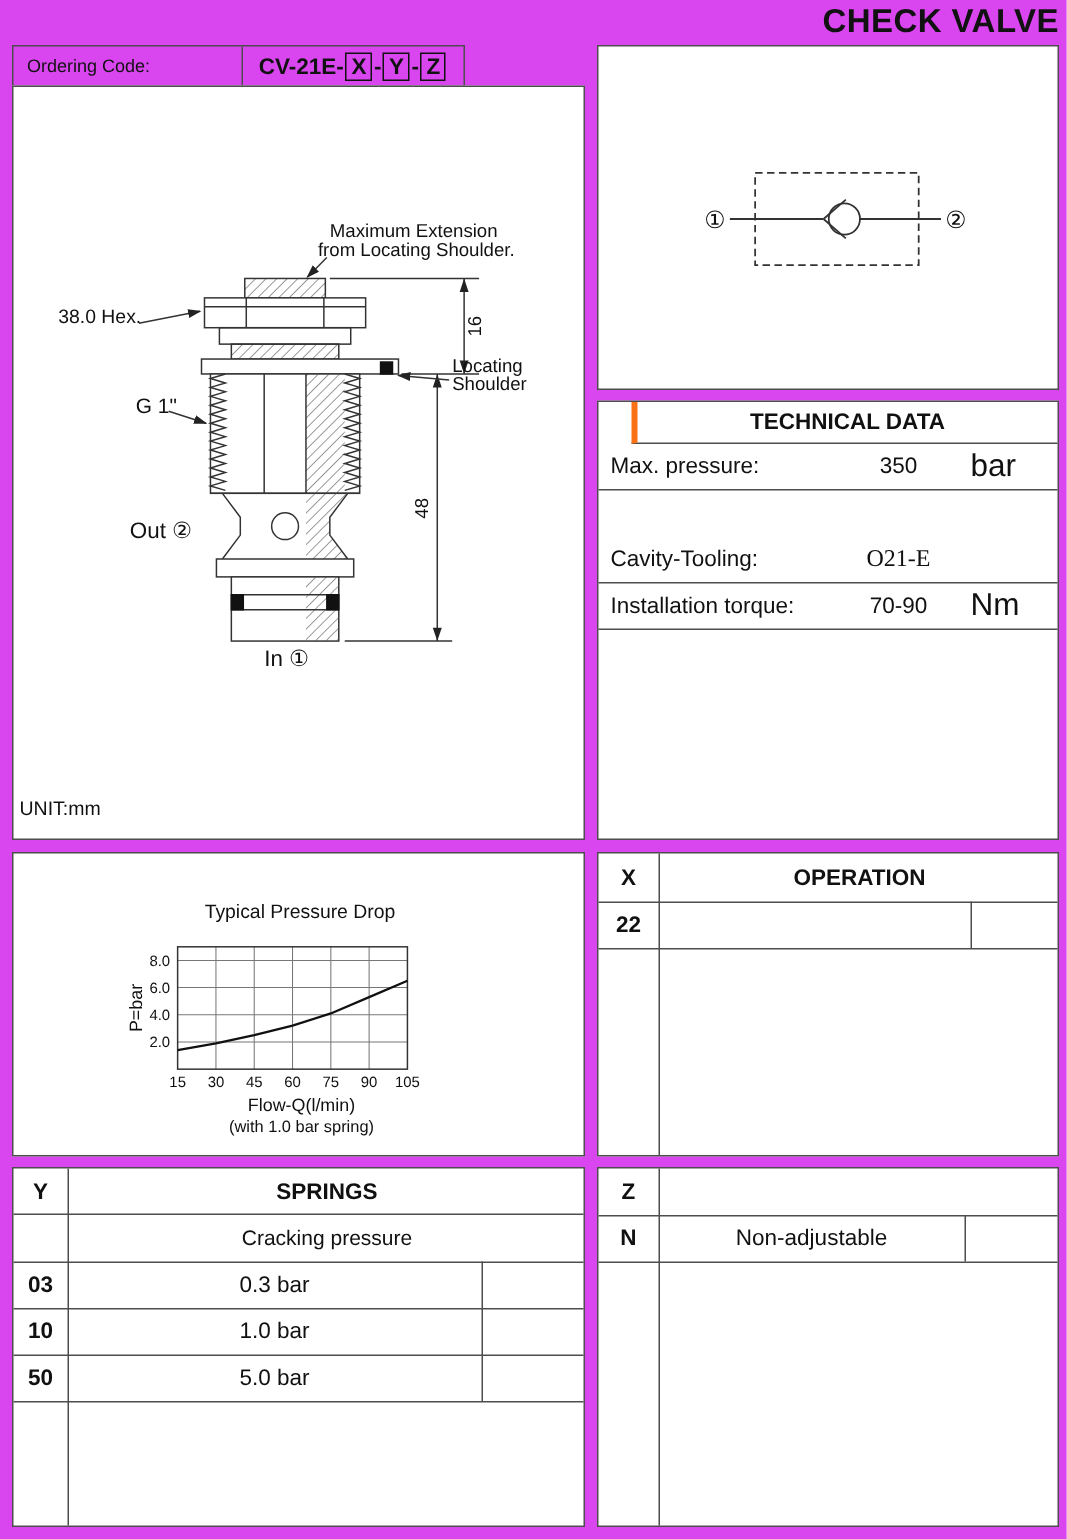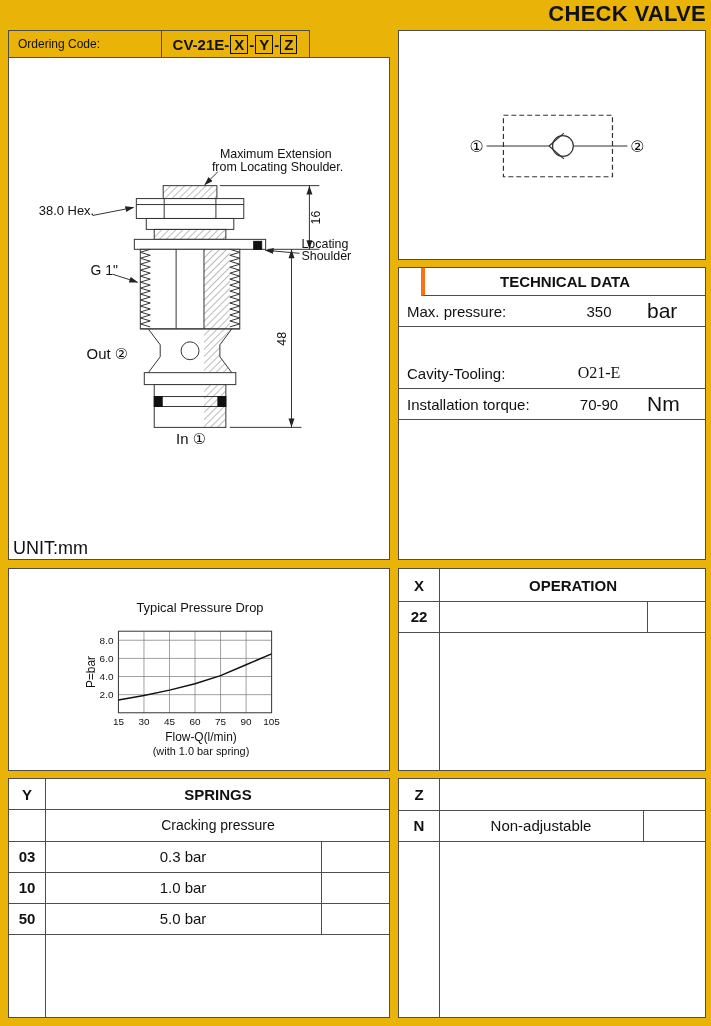--- a/index.html
+++ b/index.html
@@ -1,21 +1,21 @@
 <!DOCTYPE html>
 <html><head>
 <meta charset="utf-8">
 <style>
   * { margin:0; padding:0; box-sizing:border-box; }
   html,body { background:#fff; }
   body {
     width:711px; height:1026px; position:relative; overflow:hidden;
     font-family:"Liberation Sans","DejaVu Sans",sans-serif; color:#111;
   }
-  .page { position:absolute; inset:0; background:#eab308;padding-left:29px; }
+  .page { position:absolute; inset:0; background:#d946ef;padding-left:29px; }
 
   .page-title {
     position:absolute; top:1px; right:5px; font-size:22px; font-weight:bold;
     letter-spacing:0.3px;
   }
 
   .panel { position:absolute; border:1px solid #4d4d4d; background:#fff; }
 
   
   .ordering-box {
@@ -39,21 +39,21 @@
   .springs-panel   { left:8px;   top:778px; width:382px; height:240px; }
   .option-panel    { left:398px; top:778px; width:308px; height:240px; }
 
   svg { position:absolute; inset:0; width:100%; height:100%; }
   svg text { font-family:"Liberation Sans","DejaVu Sans",sans-serif; fill:#111; stroke:none; }
 
   .draw-text text { font-size:12.5px; }
   .draw-text .t13 { font-size:13px; }
   .draw-text .t14 { font-size:14px; }
   .draw-text .t15 { font-size:15px; }
-  .unit-label { position:absolute; left:4px; bottom:0; font-size:18px; }
+  .unit-label { position:absolute; left:4px; bottom:13px; font-size:13px; }
 
   .sym-text text { font-size:16px; }
 
   
   .tech-header {
     position:absolute; top:0; left:22px; right:0; height:28px;
     border-left:4px solid #f97316; border-bottom:1px solid #4d4d4d;
     display:flex; align-items:center; justify-content:center;
     font-weight:bold; font-size:15px;
   }

